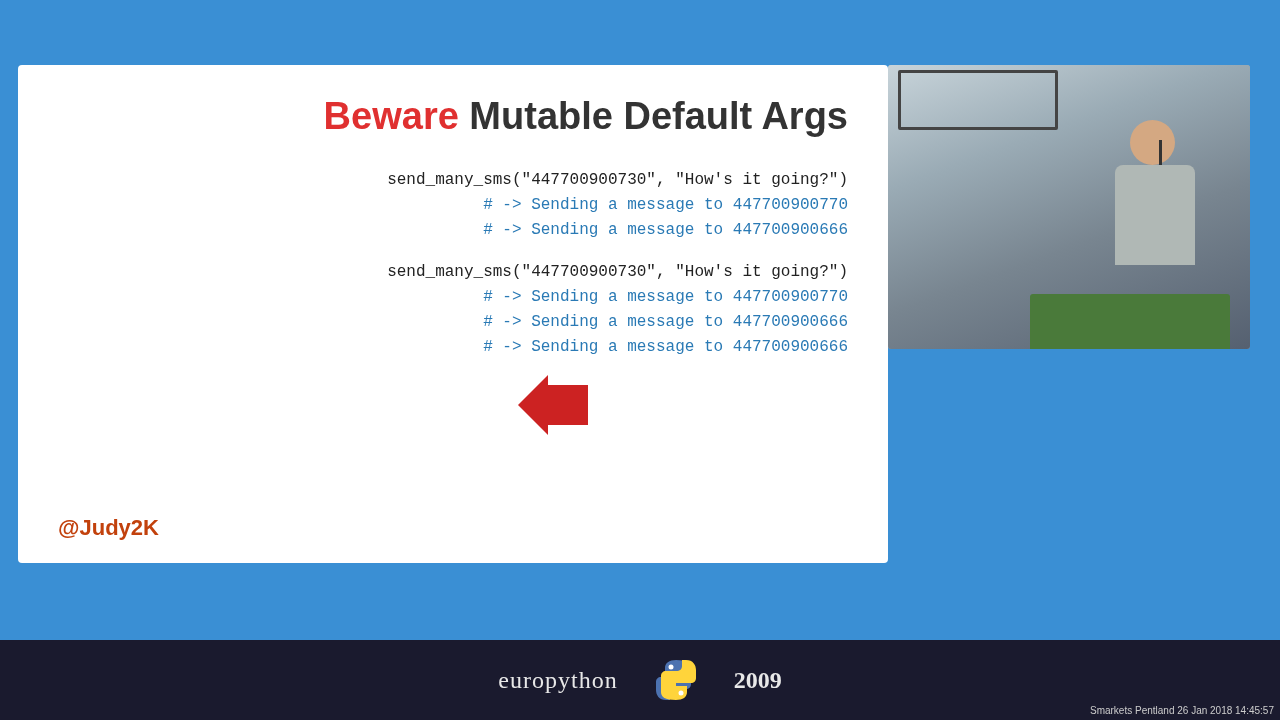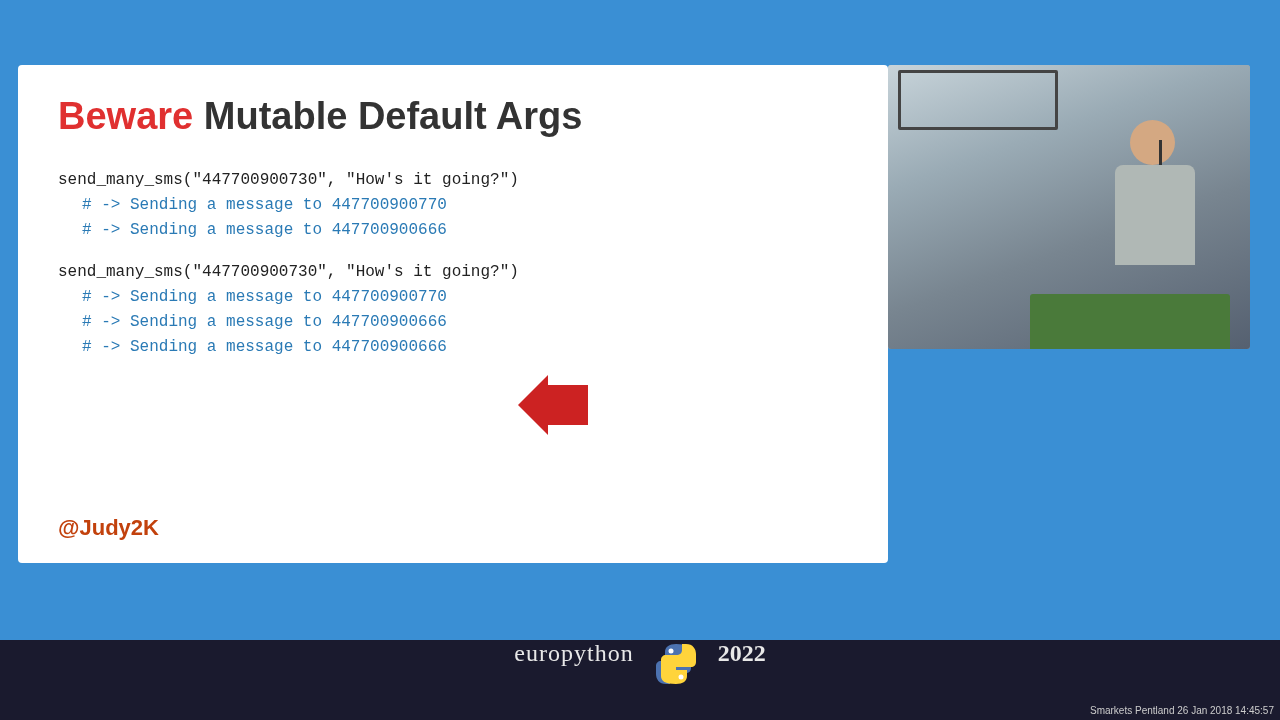--- a/index.html
+++ b/index.html
@@ -18,20 +18,21 @@
       height: 65px;
       background: #3a8fd4;
     }
 
     
     .main-area {
       display: flex;
       flex-direction: row;
       padding: 0 18px;
       height: 510px;
+      text-align: right;
     }
 
     
     .slide-panel {
       background: white;
       flex: 0 0 870px;
       height: 498px;
       border-radius: 4px;
       padding: 30px 40px 25px 40px;
       position: relative;
@@ -108,22 +109,23 @@
 
     
     .footer {
       width: 100%;
       height: 80px;
       background: #1a1a2e;
       position: absolute;
       bottom: 0;
       left: 0;
       display: flex;
+      align-items: center;
       justify-content: center;
-      gap: 18px;
+      gap: 34px;
     }
 
     .footer-text-white {
       color: #e8e8e8;
       font-size: 24px;
       font-family: 'Georgia', serif;
       letter-spacing: 1px;
     }
 
     .footer-text-green {
@@ -298,16 +300,16 @@
 
     <path d="M24 4 C17 4 13 7 13 12 L13 18 L24 18 L24 21 L9 21 C6 21 4 23 4 26 L4 34 C4 39 7 44 14 44 L18 44 L18 38 C18 35 20 33 24 33 L34 33 C37 33 39 31 39 28 L39 12 C39 7 35 4 24 4 Z" fill="#4c72b0"></path>
 
     <circle cx="19" cy="11" r="2.5" fill="white"></circle>
 
     <path d="M24 44 C31 44 35 41 35 36 L35 30 L24 30 L24 27 L39 27 C42 27 44 25 44 22 L44 14 C44 9 41 4 34 4 L30 4 L30 10 C30 13 28 15 24 15 L14 15 C11 15 9 17 9 20 L9 36 C9 41 13 44 24 44 Z" fill="#ffd43b"></path>
 
     <circle cx="29" cy="37" r="2.5" fill="white"></circle>
   </svg>
 
-  <span class="footer-text-bold">2022</span>
+  <span class="footer-text-bold">2009</span>
 
   <span class="timestamp">Smarkets Pentland 26 Jan 2018 14:45:57</span>
 </div>
 
 </body></html>

